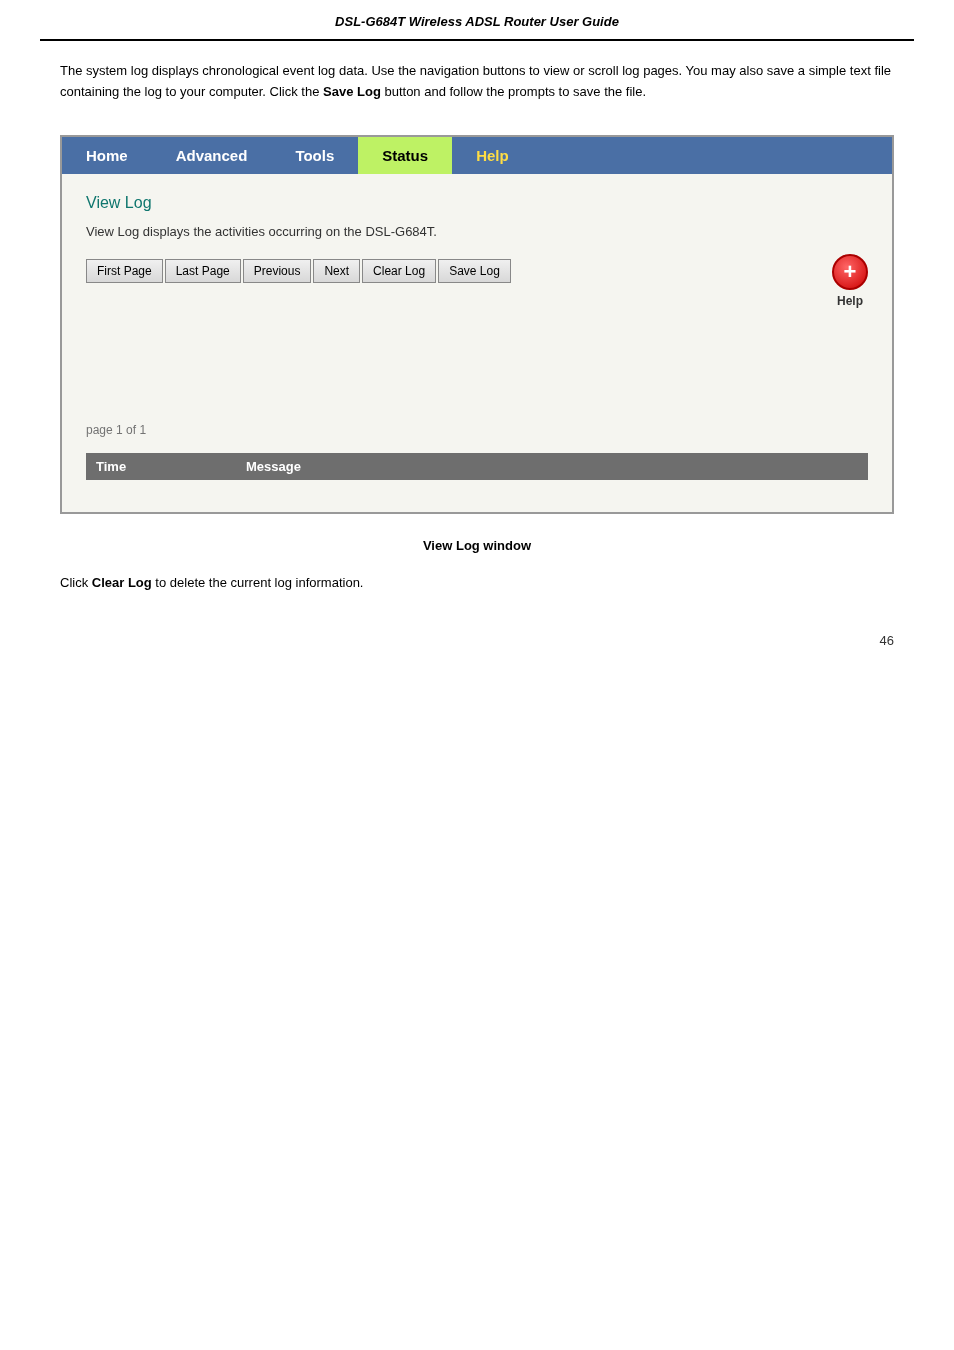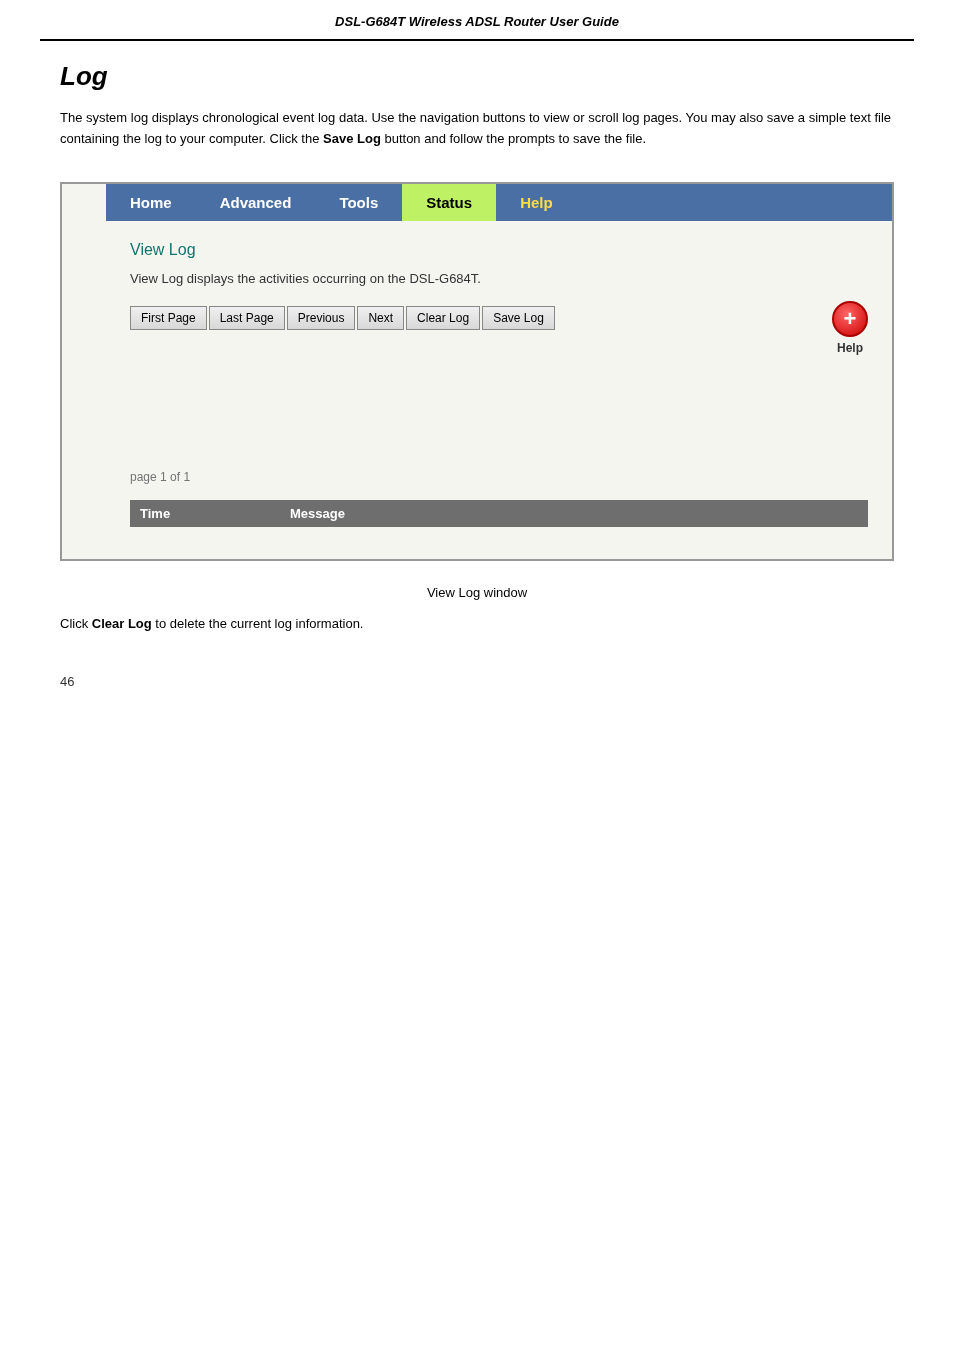--- a/index.html
+++ b/index.html
@@ -43,21 +43,20 @@
 
     .description-text b {
       font-weight: bold;
     }
 
     
     .router-ui {
       border: 2px solid #999;
       background: #f5f5f0;
       margin-bottom: 24px;
-      padding-left: 44px;
     }
 
     
     .nav-bar {
       display: flex;
       background: #4a6fa5;
     }
     .nav-item {
       padding: 10px 24px;
       font-size: 15px;
@@ -174,50 +173,49 @@
       font-weight: bold;
     }
 
     .router-content-bottom {
       padding: 0 24px 16px 24px;
     }
 
     .caption-text {
       text-align: center;
       font-size: 13px;
-      font-weight: normal;
-      margin-bottom: 14px;
+      font-weight: bold;
+      margin-bottom: 20px;
     }
 
     .bottom-description {
       font-size: 13px;
       line-height: 1.6;
     }
 
     .bottom-description b {
       font-weight: bold;
     }
 
     .page-number {
-      text-align: left;
+      text-align: right;
       font-size: 13px;
       margin-top: 40px;
       color: #333;
     }
   </style>
 </head>
 <body>
 
 <div class="page-header">
   <span>DSL-G684T Wireless ADSL Router User Guide</span>
 </div>
 
 <div class="content-area">
 
-  <div class="page-title">Log</div>
 
   <p class="description-text">
     <span>The system log displays chronological event log data. Use the navigation buttons to view or scroll log pages. You may also save a simple text file containing the log to your computer. Click the </span><b>Save Log</b><span> button and follow the prompts to save the file.</span>
   </p>
 
   <div class="router-ui">
 
     <div class="nav-bar">
       <a class="nav-item">Home</a>
       <a class="nav-item">Advanced</a>

